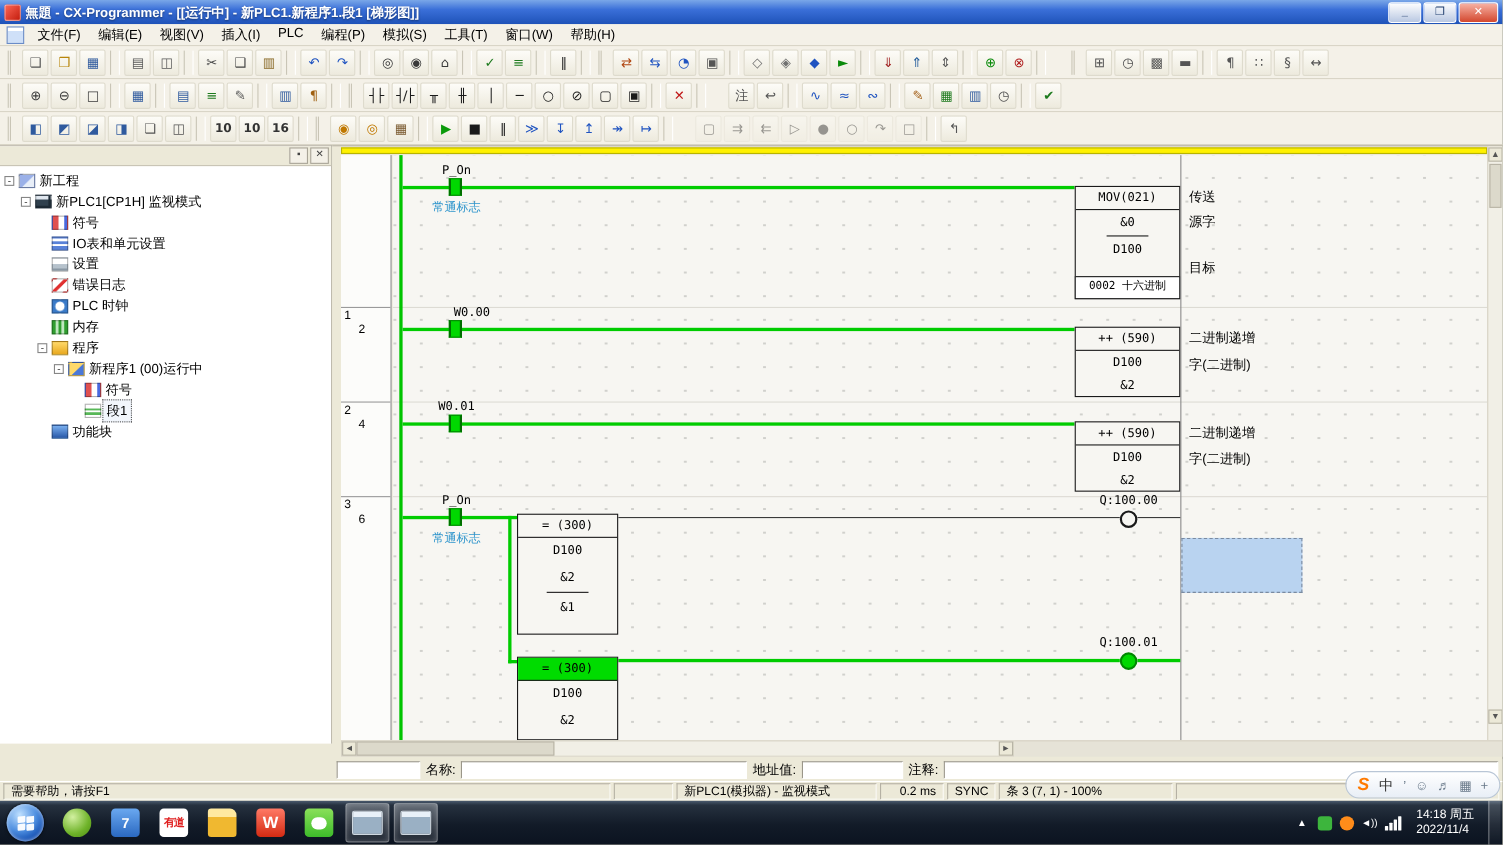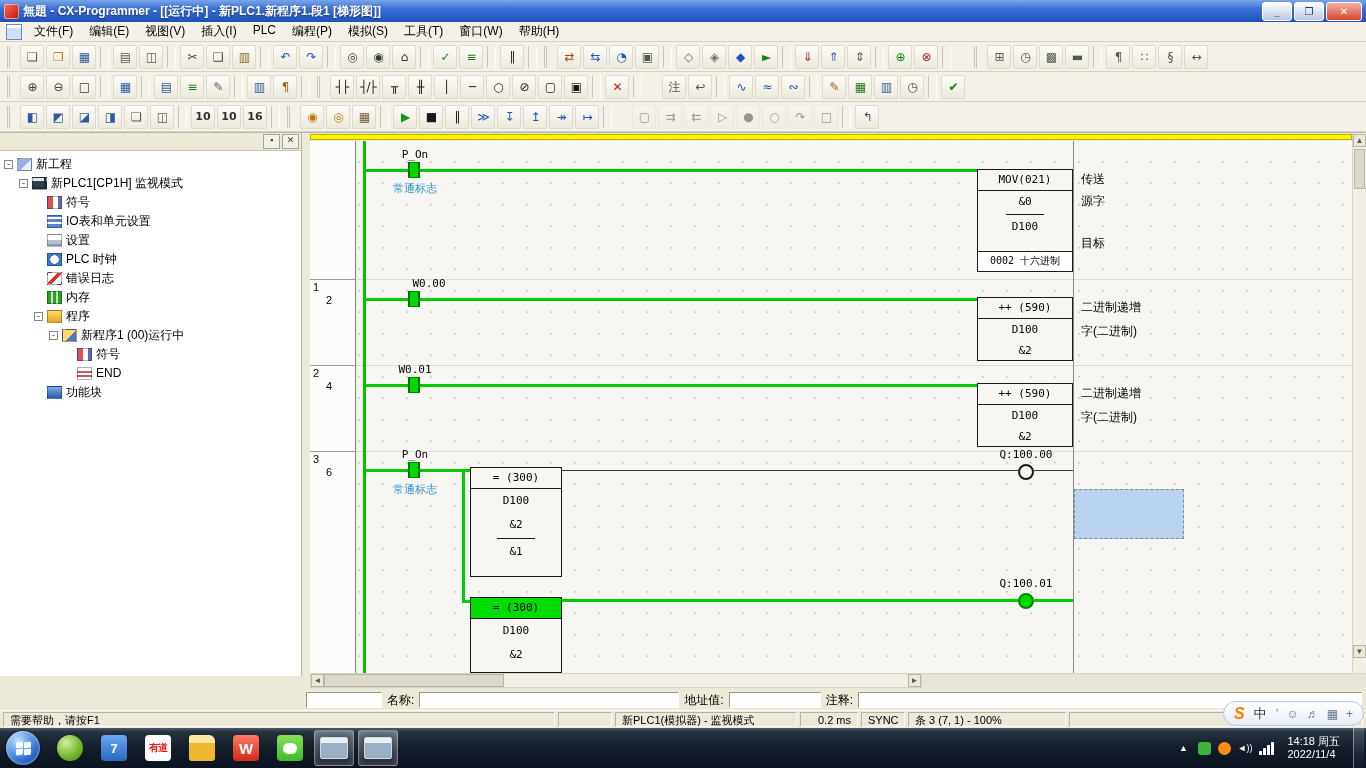--- a/index.html
+++ b/index.html
@@ -517,27 +517,27 @@
           <span class="ti ti-io"></span>
           <span class="tlabel">IO表和单元设置</span>
         </div>
         <div class="trow" style="padding-left: 34px;">
           <span class="exp none">-</span>
           <span class="ti ti-settings"></span>
           <span class="tlabel">设置</span>
         </div>
         <div class="trow" style="padding-left: 34px;">
           <span class="exp none">-</span>
+          <span class="ti ti-error"></span>
+          <span class="tlabel">错误日志</span>
+        </div>
+        <div class="trow" style="padding-left: 34px;">
+          <span class="exp none">-</span>
           <span class="ti ti-clock"></span>
           <span class="tlabel">PLC 时钟</span>
-        </div>
-        <div class="trow" style="padding-left: 34px;">
-          <span class="exp none">-</span>
-          <span class="ti ti-error"></span>
-          <span class="tlabel">错误日志</span>
         </div>
         <div class="trow" style="padding-left: 34px;">
           <span class="exp none">-</span>
           <span class="ti ti-memory"></span>
           <span class="tlabel">内存</span>
         </div>
         <div class="trow" style="padding-left: 34px;">
           <span class="exp">-</span>
           <span class="ti ti-program"></span>
           <span class="tlabel">程序</span>
@@ -545,24 +545,24 @@
         <div class="trow" style="padding-left: 49px;">
           <span class="exp">-</span>
           <span class="ti ti-program1"></span>
           <span class="tlabel">新程序1 (00)运行中</span>
         </div>
         <div class="trow" style="padding-left: 64px;">
           <span class="exp none">-</span>
           <span class="ti ti-symbols"></span>
           <span class="tlabel">符号</span>
         </div>
-        <div class="trow" style="padding-left: 64px;">
-          <span class="exp none">-</span>
-          <span class="ti ti-end"></span>
-          <span class="tlabel">END</span>
+        <div class="trow sel" style="padding-left: 64px;">
+          <span class="exp none">-</span>
+          <span class="ti ti-section"></span>
+          <span class="tlabel">段1</span>
         </div>
         <div class="trow" style="padding-left: 34px;">
           <span class="exp none">-</span>
           <span class="ti ti-fb"></span>
           <span class="tlabel">功能块</span>
         </div>
       </div>
   </div>
 
   <div class="ladder">

